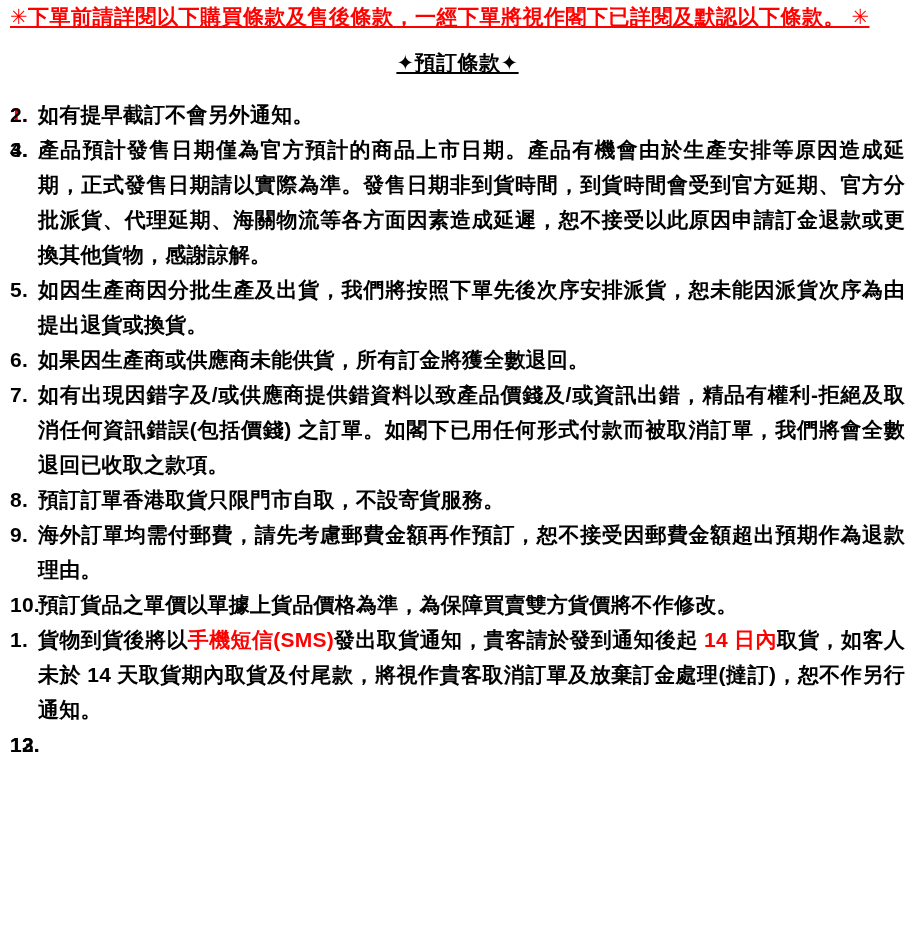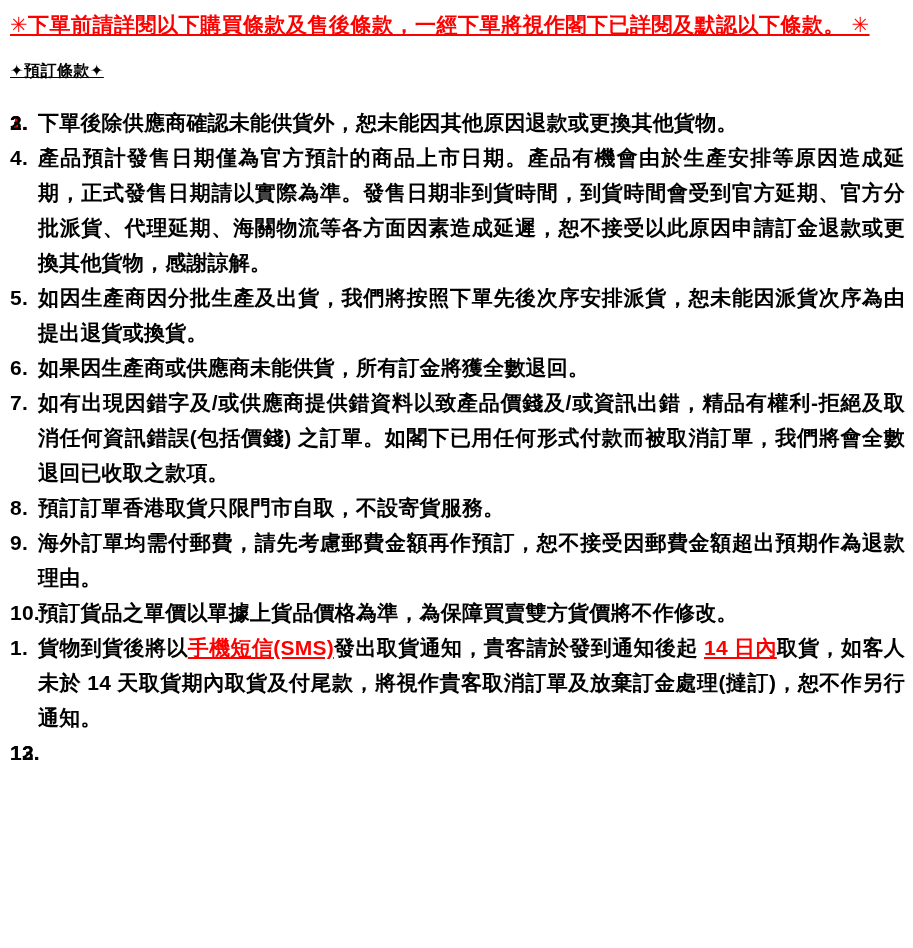--- a/index.html
+++ b/index.html
@@ -9,39 +9,40 @@
   }
   body {
     width: 913px;
     height: 948px;
     overflow: hidden;
     font-family: "Liberation Sans", "DejaVu Sans", sans-serif;
     font-weight: 700;
     color: #000000;
   }
   .doc {
-    padding: 11px 8px 0 10px;
+    padding: 3px 8px 0 10px;
     box-sizing: border-box;
     width: 913px;
   }
   .doc-title {
     color: #ff0000;
     font-size: 21px;
     line-height: 28px;
     text-decoration: underline;
     margin: 0 0 18px 0;
     letter-spacing: 0.5px;
   }
   .section-heading {
     color: #000000;
-    font-size: 16px;
+    font-size: 21px;
     line-height: 28px;
     text-decoration: underline;
     margin: 0 0 20px 0;
     letter-spacing: 0.5px;
+    text-align: center;
   }
   .terms-list {
     margin: 0;
     padding: 0;
   }
   .term-item {
     position: relative;
     padding-left: 28px;
     font-size: 21px;
     line-height: 35px;
@@ -54,35 +55,34 @@
     left: 0;
     top: 0;
     text-align: left;
   }
   .term-item.red,
   .seg-red {
     color: #ff0000;
   }
   .seg-red-underline {
     color: #ff0000;
-    text-decoration: underline;
   }
 </style>
 </head>
 <body>
 
 <div class="doc">
   <div class="doc-title">✳下單前請詳閱以下購買條款及售後條款，一經下單將視作閣下已詳閱及默認以下條款。 ✳</div>
 
   <div class="section-heading">✦預訂條款✦</div>
 
   <div class="terms-list">
       <div class="term-item red"><span class="term-number">1.</span></div>
-      <div class="term-item"><span class="term-number">2.</span></div>
-      <div class="term-item"><span class="term-number">3.</span><span><span class="seg-normal">下單後除供應商確認未能供貨外，恕未能因其他原因退款或更換其他貨物。</span></span></div>
+      <div class="term-item"><span class="term-number">2.</span><span><span class="seg-normal">如有提早截訂不會另外通知。</span></span></div>
+      <div class="term-item"><span class="term-number">3.</span></div>
       <div class="term-item"><span class="term-number">4.</span><span><span class="seg-normal">產品預計發售日期僅為官方預計的商品上市日期。產品有機會由於生產安排等原因造成延期，正式發售日期請以實際為準。發售日期非到貨時間，到貨時間會受到官方延期、官方分批派貨、代理延期、海關物流等各方面因素造成延遲，恕不接受以此原因申請訂金退款或更換其他貨物，感謝諒解。</span></span></div>
       <div class="term-item"><span class="term-number">5.</span><span><span class="seg-normal">如因生產商因分批生產及出貨，我們將按照下單先後次序安排派貨，恕未能因派貨次序為由提出退貨或換貨。</span></span></div>
       <div class="term-item"><span class="term-number">6.</span><span><span class="seg-normal">如果因生產商或供應商未能供貨，所有訂金將獲全數退回。</span></span></div>
       <div class="term-item"><span class="term-number">7.</span><span><span class="seg-normal">如有出現因錯字及/或供應商提供錯資料以致產品價錢及/或資訊出錯，精品有權利-拒絕及取消任何資訊錯誤(包括價錢) 之訂單。如閣下已用任何形式付款而被取消訂單，我們將會全數退回已收取之款項。</span></span></div>
       <div class="term-item"><span class="term-number">8.</span><span><span class="seg-normal">預訂訂單香港取貨只限門市自取，不設寄貨服務。</span></span></div>
       <div class="term-item"><span class="term-number">9.</span><span><span class="seg-normal">海外訂單均需付郵費，請先考慮郵費金額再作預訂，恕不接受因郵費金額超出預期作為退款理由。</span></span></div>
       <div class="term-item"><span class="term-number">10.</span><span><span class="seg-normal">預訂貨品之單價以單據上貨品價格為準，為保障買賣雙方貨價將不作修改。</span></span></div>
       <div class="term-item"><span class="term-number">1.</span><span><span class="seg-normal">貨物到貨後將以</span><span class="seg-red-underline">手機短信(SMS)</span><span class="seg-normal">發出取貨通知，貴客請於發到通知後起 </span><span class="seg-red-underline">14 日內</span><span class="seg-normal">取貨，如客人未於 14 天取貨期內取貨及付尾款，將視作貴客取消訂單及放棄訂金處理(撻訂)，恕不作另行通知。</span></span></div>
       <div class="term-item"><span class="term-number">12.</span></div>
       <div class="term-item">

